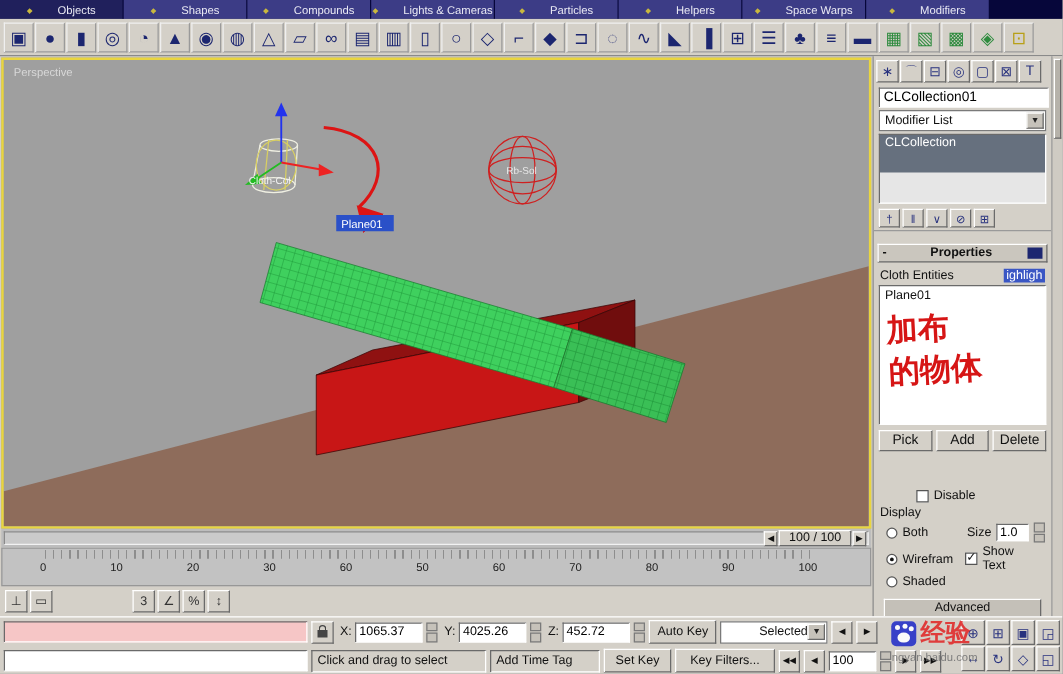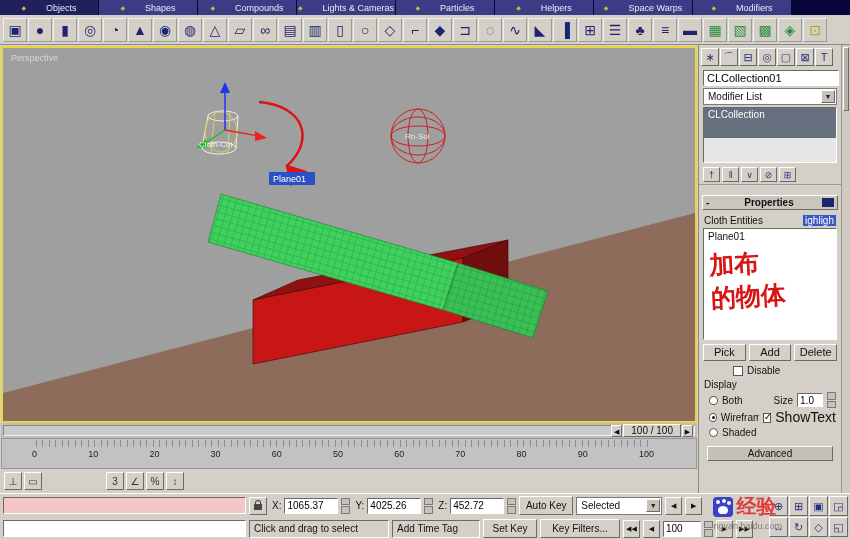--- a/index.html
+++ b/index.html
@@ -64,51 +64,51 @@
   .ro-min { width:10px; }
   .ro-title { flex:1; text-align:center; }
   .ro-corner { width:12px; height:9px; background:#1c2670; }
   .entities-row { display:flex; justify-content:space-between; align-items:center; padding:2px 5px 1px 5px; font-size:10px; }
   .hl-chip { background:#3a56c4; color:#fff; padding:0 2px; font-size:10px; }
   .objects-list { margin:1px 4px; height:112px; background:#fff; border:1px solid; border-color:#6a6a6a #fff #fff #6a6a6a; position:relative; padding:2px 4px; overflow:hidden; }
   .obj-item { font-size:10px; }
   .annotation { position:absolute; left:6px; top:18px; color:#d61515; font-size:25px; line-height:1.3; transform:rotate(-3deg); font-weight:bold; }
   .pad-buttons { display:flex; gap:3px; padding:3px 4px 1px 4px; }
   .pbtn { flex:1; height:17px; text-align:center; line-height:15px; font-size:11px; }
-  .disable-row { display:flex; align-items:center; gap:4px; padding:3px 4px 1px 34px; font-size:10px; }
+  .disable-row { display:flex; align-items:center; gap:4px; padding:3px 4px 1px 34px; font-size:10px;margin-top:26px; }
   .cb { width:10px; height:10px; background:#fff; border:1px solid #555; display:inline-block; position:relative; }
   .cb.on::after { content:"✓"; position:absolute; left:0; top:-3px; font-size:10px; color:#111; }
   .display-label { padding:2px 5px 0 5px; font-size:10px; }
   .disp-row { display:flex; align-items:center; gap:4px; padding:2px 5px 0 10px; font-size:10px; }
   .radio { width:9px; height:9px; border-radius:50%; background:#fff; border:1px solid #555; display:inline-block; position:relative; }
   .radio.on::after { content:""; position:absolute; left:2px; top:2px; width:3px; height:3px; border-radius:50%; background:#111; }
   .rlab { width:46px; overflow:hidden; white-space:nowrap; }
   .size-lab { margin-left:2px; }
   .size-field { width:26px; height:14px; background:#fff; border:1px solid; border-color:#6a6a6a #fff #fff #6a6a6a; font:10px "Liberation Sans", sans-serif; padding:0 2px; }
-  .st2 { display:inline-flex; flex-direction:row; font-size:14px; line-height:1.1; }
+  .st2 { display:inline-flex; flex-direction:column; font-size:10px; line-height:1.1; }
   .adv-btn { margin:8px 8px 0 8px; height:15px; text-align:center; font-size:10px; line-height:13px; background:#c4c0b8; }
   .panel-scroll { width:9px; background:#cfcbc3; border-left:1px solid #9a9a9a; }
   .ps-thumb { margin:2px 1px; height:64px; background:#b6b2aa; border:1px solid; border-color:#fff #6a6a6a #6a6a6a #fff; }
 
   
   .bottombar { height:46px; border-top:1px solid #fff; position:relative; }
   .bbrow { height:23px; display:flex; align-items:center; gap:3px; padding:0 3px; }
   .listener { width:243px; height:17px; border:1px solid; border-color:#6a6a6a #fff #fff #6a6a6a; font:10px "Liberation Sans", sans-serif; padding:0 3px; }
   .listener.pink { background:#f6c6c6; }
   .listener.white { background:#ffffff; }
   .lockbtn { width:18px; height:18px; display:inline-flex; align-items:center; justify-content:center; }
   .lock-shape { position:relative; display:inline-block; width:8px; height:6px; background:#444; margin-top:3px; }
   .lock-shape::before { content:""; position:absolute; left:1px; top:-4px; width:4px; height:4px; border:1px solid #444; border-bottom:none; border-radius:3px 3px 0 0; }
   .coord-lab { font-size:10px; margin-left:2px; }
   .coord-field { width:54px; height:16px; background:#fff; border:1px solid; border-color:#6a6a6a #fff #fff #6a6a6a; font:10px "Liberation Sans", sans-serif; padding:0 2px; }
   .coord-field.frame { width:38px; }
   .spin { width:9px; height:16px; display:inline-flex; flex-direction:column; gap:1px; }
   .spin::before, .spin::after { content:""; flex:1; background:#c6c2ba; border:1px solid #7a7a7a; }
   .akey { width:54px; height:19px; text-align:center; font-size:10px; line-height:17px; overflow:hidden; white-space:nowrap; }
-  .sel-dd { width:86px; height:18px; margin:0; }
+  .sel-dd { width:86px; height:18px; margin:0;justify-content:flex-end; }
   .kf { width:80px; height:19px; text-align:center; font-size:10px; line-height:17px; white-space:nowrap; overflow:hidden; }
   .sm { width:17px; height:18px; text-align:center; font-size:7px; line-height:16px; white-space:nowrap; overflow:hidden; }
   .statusbox { height:18px; font-size:10px; line-height:16px; padding:0 4px; white-space:nowrap; overflow:hidden; }
   .statusbox.prompt { width:140px; }
   .statusbox.tt { width:88px; }
   .navgrid { position:absolute; right:2px; bottom:2px; display:grid; grid-template-columns:repeat(4,19px); grid-auto-rows:20px; gap:1px; }
   .nav-btn { display:flex; align-items:center; justify-content:center; font-size:11px; color:#27317e; }
 
   
   .watermark { position:absolute; right:68px; bottom:8px; z-index:20; opacity:0.92; text-align:left; }

